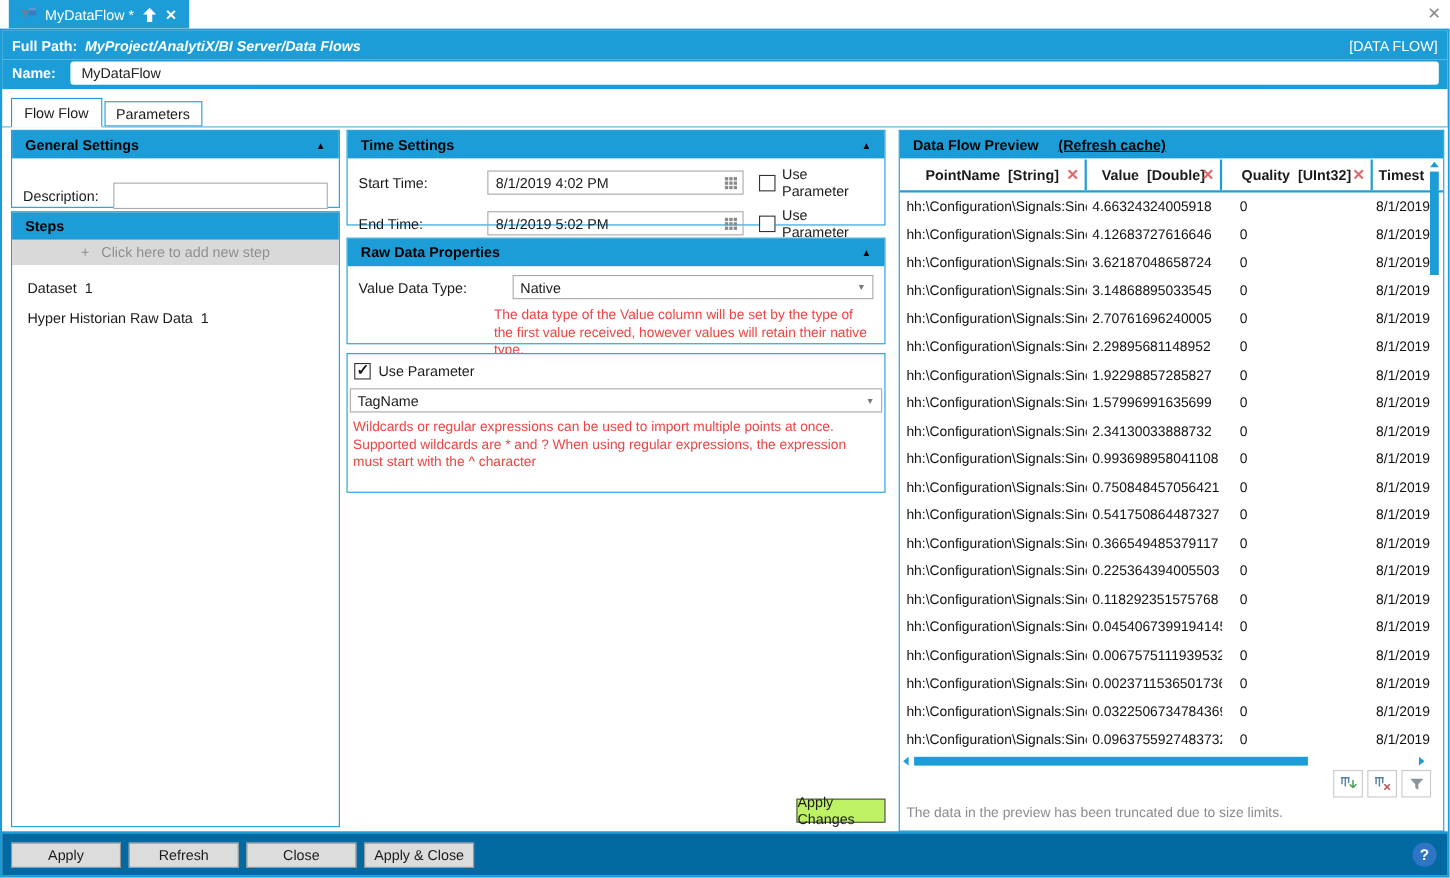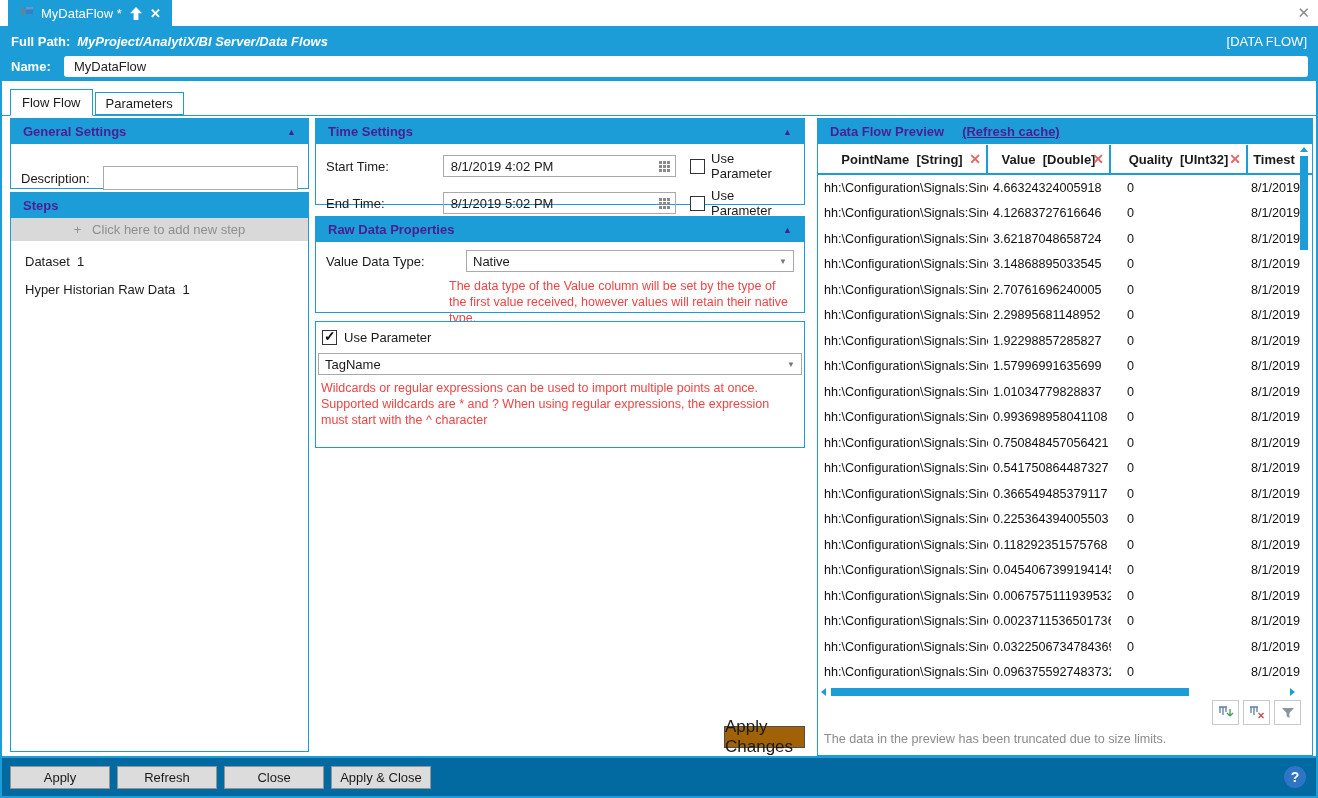--- a/index.html
+++ b/index.html
@@ -35,21 +35,21 @@
   .name-bar input { flex:1; height:21px; border:none; border-radius:3px; padding:0 10px; font-family:"Liberation Sans",sans-serif; font-size:13px; color:#222; outline:none; }
 
   
   .page-tabs { margin-top:10px; height:25px; display:flex; align-items:flex-end; padding-left:8px; border-bottom:1px solid #1C9DD8; }
   .ptab { border:1px solid #1C9DD8; background:#fff; padding:3px 10px 3px 10px; margin-right:2px; position:relative; }
   .ptab.active { padding:5px 11px 5px 11px; border-bottom:1px solid #fff; margin-bottom:-1px; font-size:13px; }
 
   
   .content { position:relative; height:643px; background:#fff; }
   .panel { position:absolute; border:1px solid #1C9DD8; background:#fff; }
-  .panel-hdr { height:25px; background:#1C9DD8; color:#4c1d95; font-weight:bold; display:flex; align-items:center; padding:0 12px; }
+  .panel-hdr { height:25px; background:#1C9DD8; color:#000000; font-weight:bold; display:flex; align-items:center; padding:0 12px; }
   .panel-hdr .collapse { margin-left:auto; font-size:9px; }
 
   
   .p-general { left:8px; top:2px; width:299px; height:71px; }
   .gen-body { display:flex; align-items:center; padding:22px 10px; }
   .gen-body label { width:82px; }
   .gen-body input { flex:1; height:24px; border:1px solid #aaa; padding:0 6px; font-family:"Liberation Sans",sans-serif; font-size:13px; outline:none; }
 
   .p-steps { left:8px; top:76px; width:299px; height:560px; }
   .add-step { height:23px; background:#d9d9d9; color:#8f8f8f; display:flex; align-items:center; justify-content:center; white-space:pre; cursor:default; }
@@ -72,21 +72,21 @@
   .caret { color:#777; font-size:8px; }
   .help-txt { color:#ef4444; font-size:12.5px; line-height:16px; }
   .p-raw .help-txt { margin:6px 12px 0 133px; }
 
   .p-sources { left:313px; top:205px; width:490px; height:127px; }
   .src-chk-row { display:flex; align-items:center; margin:8px 6px 0 6px; }
   .src-chk-row .chk { margin:0 7px 0 0; }
   .p-sources .combo { margin:8px 2px 0 2px; }
   .p-sources .help-txt { margin:5px 7px 0 5px; }
 
-  .apply-changes { position:absolute; left:722px; top:610px; width:81px; height:22px; background:#a16207; border:1px solid #4d4d4d; font-size:17px; display:flex; align-items:center; justify-content:center; cursor:default; }
+  .apply-changes { position:absolute; left:722px; top:610px; width:81px; height:22px; background:#bef264; border:1px solid #4d4d4d; font-size:13px; display:flex; align-items:center; justify-content:center; cursor:default; }
 
   
   .p-preview { left:815px; top:2px; width:496px; height:638px; }
   .p-preview .panel-hdr .link { margin-left:18px; font-weight:bold; text-decoration:underline; cursor:pointer; }
   .grid-hdr { display:flex; height:30px; border-bottom:2px solid #1C9DD8; margin-top:1px; }
   .gh-cell { display:flex; align-items:center; justify-content:center; font-weight:bold; position:relative; border-right:2px solid #1C9DD8; overflow:hidden; }
   .gh-cell:last-child { border-right:none; }
   .gh-cell .x { position:absolute; right:5px; top:6px; color:#E06A6A; font-weight:bold; font-size:14px; cursor:pointer; }
   .gh-cell .t { white-space:pre; }
   .c1 { width:170px; } .c2 { width:123px; } .c3 { width:137px; } .c4 { width:52px; }
@@ -318,21 +318,21 @@
             <div class="tcell c4">8/1/2019</div>
           </div>
           <div class="trow">
             <div class="tcell c1">hh:\Configuration\Signals:Sine</div>
             <div class="tcell c2">1.57996991635699</div>
             <div class="tcell c3">0</div>
             <div class="tcell c4">8/1/2019</div>
           </div>
           <div class="trow">
             <div class="tcell c1">hh:\Configuration\Signals:Sine</div>
-            <div class="tcell c2">1.01034779828837</div>
+            <div class="tcell c2">2.34130033888732</div>
             <div class="tcell c3">0</div>
             <div class="tcell c4">8/1/2019</div>
           </div>
           <div class="trow">
             <div class="tcell c1">hh:\Configuration\Signals:Sine</div>
             <div class="tcell c2">0.993698958041108</div>
             <div class="tcell c3">0</div>
             <div class="tcell c4">8/1/2019</div>
           </div>
           <div class="trow">

